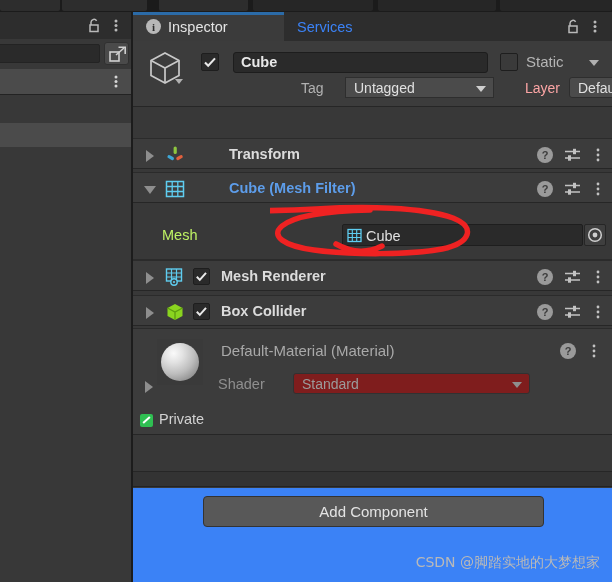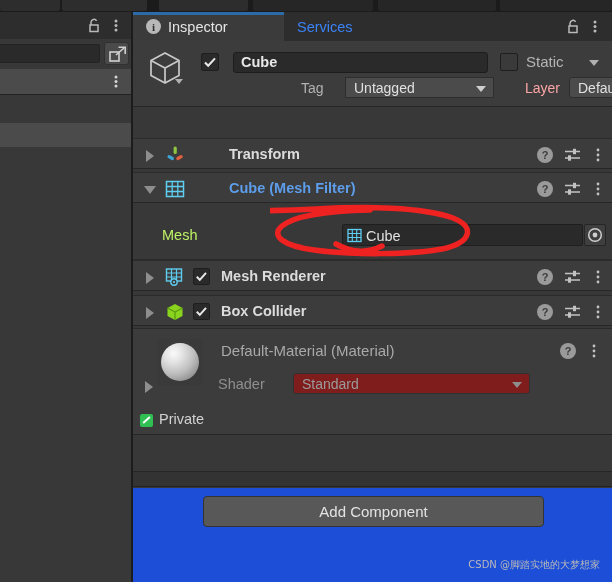--- a/index.html
+++ b/index.html
@@ -526,42 +526,42 @@
     left: 0; top: 460px;
     width: 479px; height: 15px;
     background: #333333;
     border-bottom: 1px solid #232323;
     box-sizing: border-box;
   }
   .add-comp-area {
     position: absolute;
     left: 0; top: 476px;
     width: 479px; height: 94px;
-    background: #1d4ed8;
+    background: #3b82f6;
   }
   .btn-add-component {
     position: absolute;
     left: 70px; top: 8px;
     width: 341px; height: 31px;
     background: #585858;
     border: 1px solid #333333;
     border-radius: 4px;
     box-sizing: border-box;
     color: #e3e3e3;
     font-size: 15px;
     display: flex;
     align-items: center;
     justify-content: center;
   }
 
   
   .watermark {
     position: absolute;
     right: 12px; bottom: 10px;
-    font-size: 10px;
+    font-size: 14px;
     color: #b9b9b9;
     white-space: nowrap;
     font-family: "DejaVu Sans", sans-serif;
   }
 
   
   .annotation {
     position: absolute;
     left: 270px; top: 196px;
     width: 230px; height: 62px;

